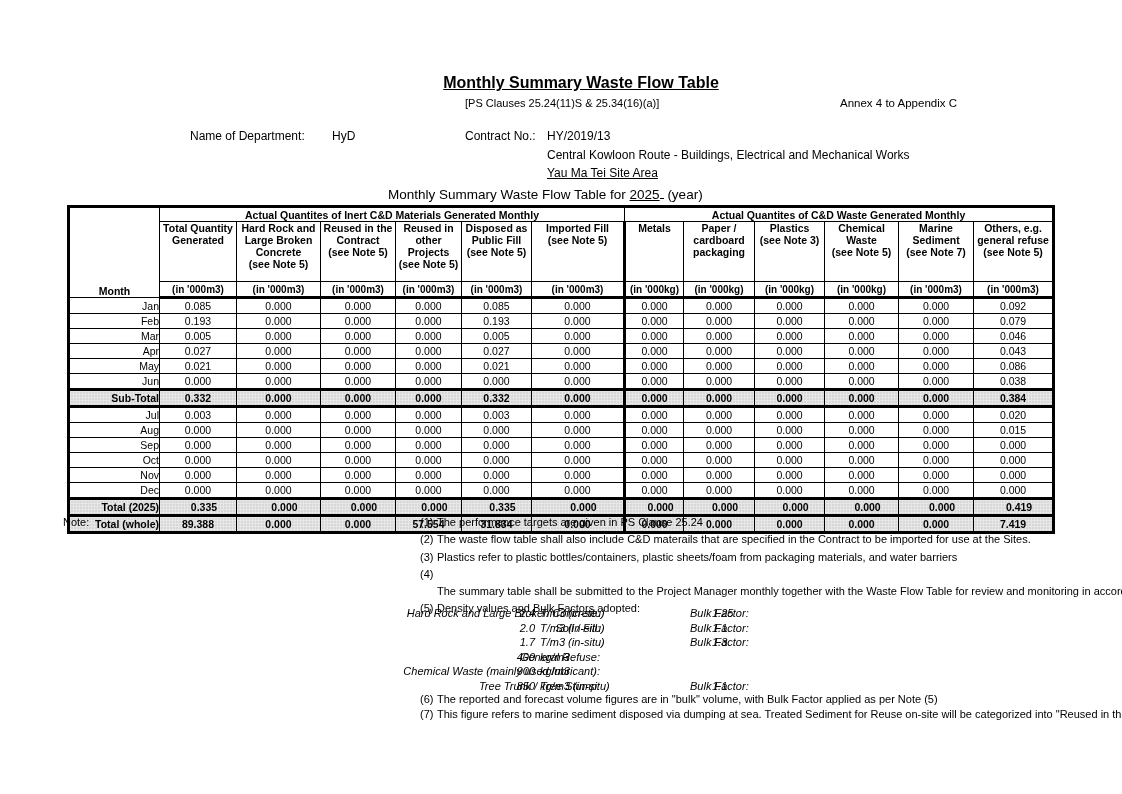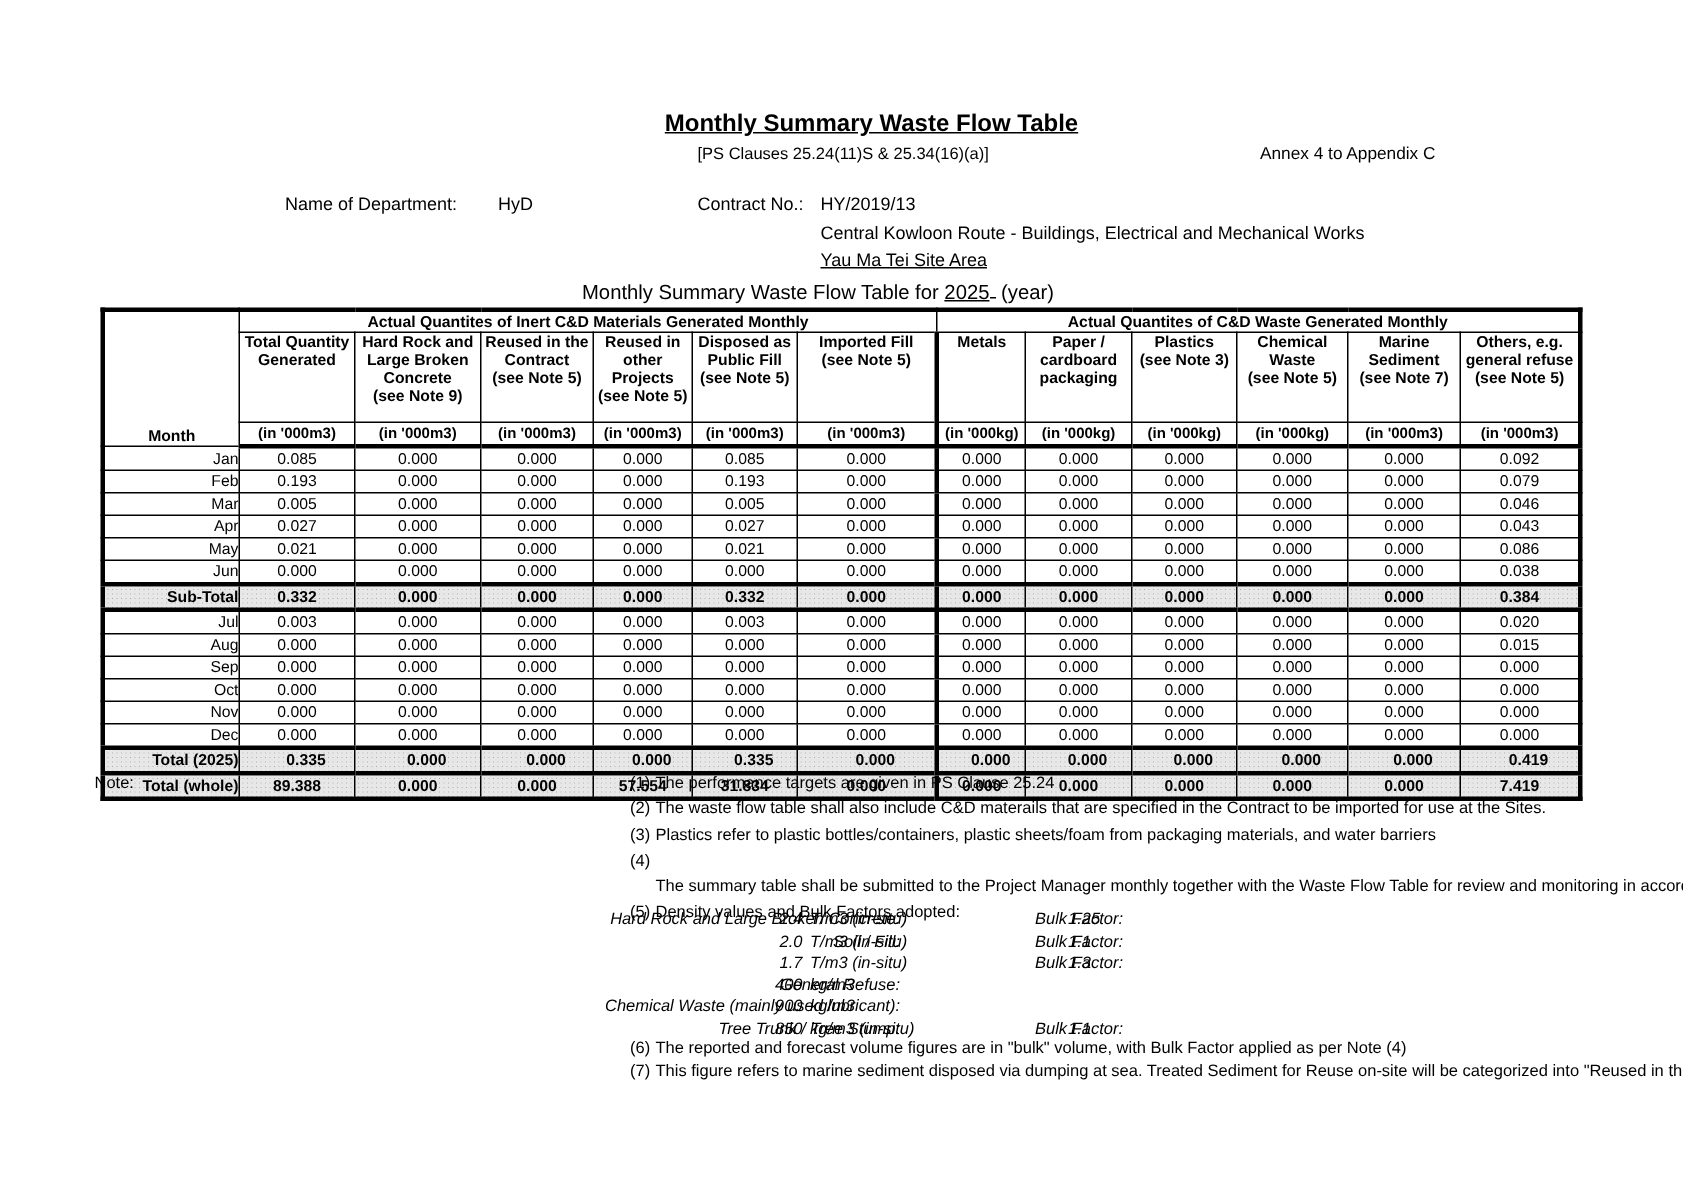--- a/index.html
+++ b/index.html
@@ -88,21 +88,21 @@
       <td class="month-head" rowspan="3">Month</td>
       <th class="grp" colspan="6">Actual Quantites of Inert C&amp;D Materials Generated Monthly</th>
       <th class="grp" colspan="6">Actual Quantites of C&amp;D Waste Generated Monthly</th>
     </tr>
     <tr id="col-header-row">
         <th class="colhead">Total Quantity
 Generated</th>
         <th class="colhead">Hard Rock and
 Large Broken
 Concrete
-(see Note 9)</th>
+(see Note 5)</th>
         <th class="colhead">Reused in the
 Contract
 (see Note 5)</th>
         <th class="colhead">Reused in
 other Projects
 (see Note 5)</th>
         <th class="colhead">Disposed as
 Public Fill
 (see Note 5)</th>
         <th class="colhead grp-end">Imported Fill
@@ -409,15 +409,15 @@
     </div>
     <div class="density-row">
       <span class="d-label">Tree Trunk / Tree Stump:</span>
       <span class="d-num">850</span>
       <span class="d-unit">kg/m3 (in-situ)</span>
       <span class="d-bulkl">Bulk Factor:</span>
       <span class="d-bulkv">1.1</span>
     </div>
   </div>
 <div class="abs" id="notes-after">
-    <div class="note-line2"><span class="note-num">(6)</span><span class="note-text">The reported and forecast volume figures are in "bulk" volume, with Bulk Factor applied as per Note (4)</span></div>
+    <div class="note-line2"><span class="note-num">(6)</span><span class="note-text">The reported and forecast volume figures are in "bulk" volume, with Bulk Factor applied as per Note (5)</span></div>
     <div class="note-line2"><span class="note-num">(7)</span><span class="note-text">This figure refers to marine sediment disposed via dumping at sea. Treated Sediment for Reuse on-site will be categorized into "Reused in the Contract"</span></div>
   </div>
 
 </body></html>

